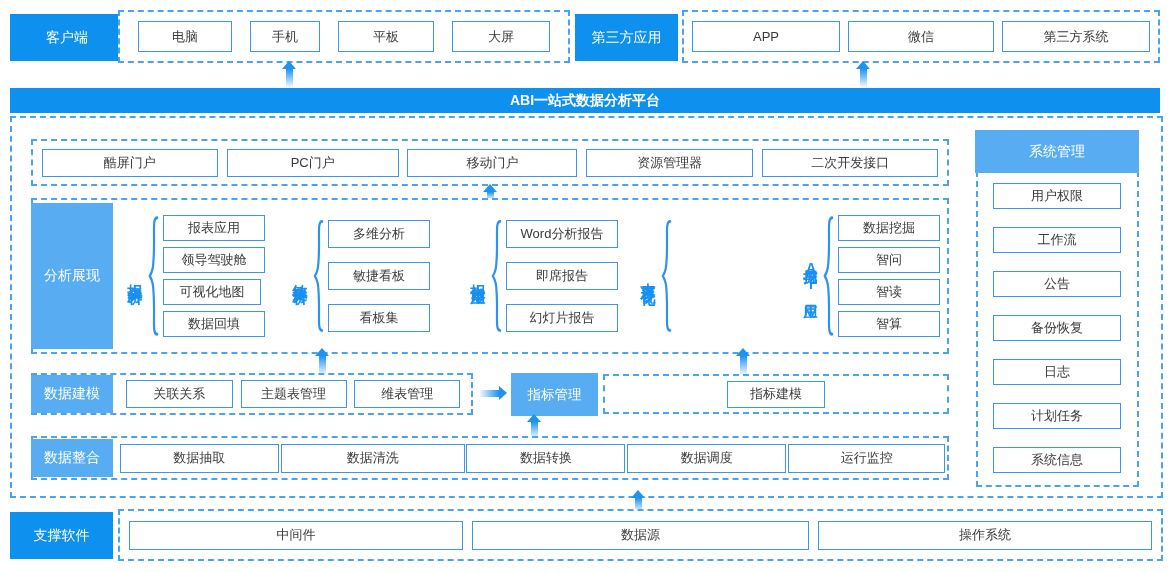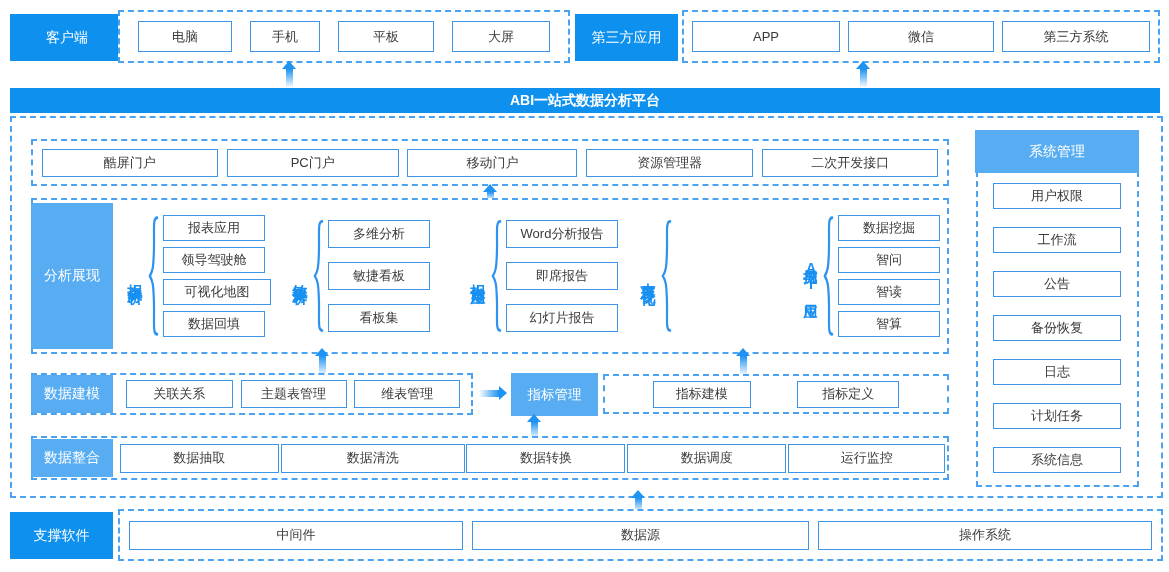--- a/index.html
+++ b/index.html
@@ -77,21 +77,21 @@
   <div class="dashed abs" style="left:31px;top:198px;width:918px;height:156px">
 
     <div class="group" style="left:93px">
       <div class="vlabel">报表分析</div>
       <svg width="11" height="124" viewBox="0 0 12 100" preserveAspectRatio="none">
         <path d="M10,3 C5,3 7,12 6.5,28 C6,44 5,46 2,50 C5,54 6,56 6.5,72 C7,88 5,97 10,97" fill="none" stroke="#2e93ef" stroke-width="2.4" stroke-linecap="round"></path>
       </svg>
       <div class="items-col gap6">
         <div class="box" style="width:102px;height:26px">报表应用</div>
         <div class="box" style="width:102px;height:26px">领导驾驶舱</div>
-        <div class="box" style="width:108px;height:26px">可视化地图</div>
+        <div class="box" style="width:98px;height:26px">可视化地图</div>
         <div class="box" style="width:102px;height:26px">数据回填</div>
       </div>
     </div>
 
     <div class="group" style="left:258px">
       <div class="vlabel">敏捷分析</div>
       <svg width="11" height="116" viewBox="0 0 12 100" preserveAspectRatio="none">
         <path d="M10,3 C5,3 7,12 6.5,28 C6,44 5,46 2,50 C5,54 6,56 6.5,72 C7,88 5,97 10,97" fill="none" stroke="#2e93ef" stroke-width="2.4" stroke-linecap="round"></path>
       </svg>
       <div class="items-col gap14">
@@ -154,21 +154,20 @@
 
   <div class="arrow-h abs" style="left:480px;top:385px;width:27px">
     <div class="stem-h"></div>
       <div class="tri-right"></div>
   </div>
 
   <div class="lbl light abs" style="left:511px;top:373px;width:87px;height:43px;font-size:13.5px">指标管理</div>
   <div class="dashed abs" style="left:603px;top:374px;width:346px;height:40px"></div>
   <div class="flex-even abs" style="left:606px;top:374px;width:340px;height:40px">
     <div class="box" style="width:98px;height:27px">指标建模</div>
-    <div class="box" style="width:102px;height:27px">指标定义</div>
   </div>
 
   <div class="arrow-v abs" style="left:526px;top:414px;height:24px">
     <div class="tri-up"></div>
       <div class="stem-v"></div>
   </div>
 
   <div class="dashed abs" style="left:31px;top:436px;width:918px;height:44px"></div>
   <div class="lbl light abs" style="left:31px;top:439px;width:82px;height:38px">数据整合</div>
   <div class="flex-even abs" style="left:118px;top:436px;width:829px;height:44px">

